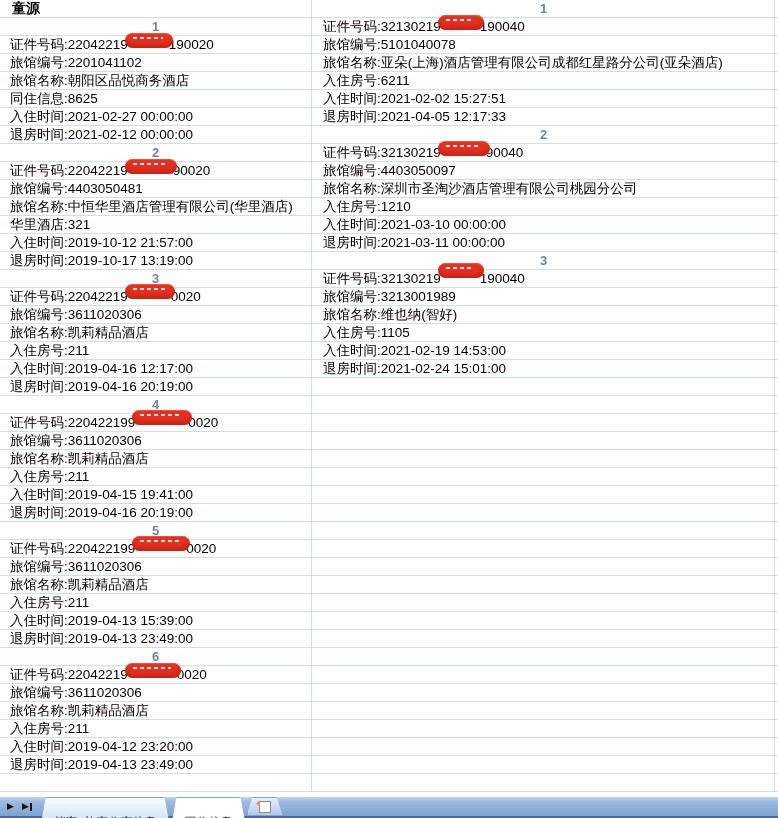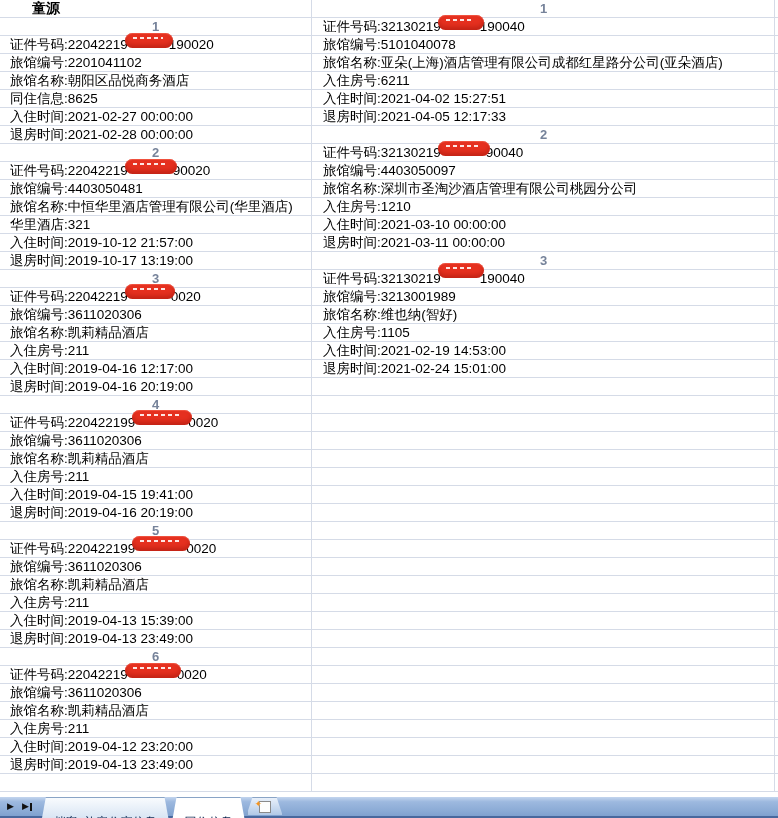--- a/index.html
+++ b/index.html
@@ -14,21 +14,21 @@
   .hlines {
     position:absolute; left:0; top:0; width:778px; height:792px; z-index:0; pointer-events:none;
     background:repeating-linear-gradient(to bottom, transparent 0 17px, var(--grid) 17px 18px);
   }
   .vline { position:absolute; top:0; width:1px; height:792px; background:var(--grid); z-index:0; }
   .col { position:absolute; top:0; z-index:1; }
   .col .row {
     height:18px; line-height:17px; font-size:13.5px; white-space:nowrap;
     padding-left:10px; overflow:visible;
   }
-  .row.header { padding-left:12px; font-weight:bold; font-size:14px;margin-left:20px; }
+  .row.header { padding-left:12px; font-weight:bold; font-size:14px; }
   .row.num { padding-left:0; text-align:center; font-size:13px; font-weight:bold; }
   .row .cellv { background:#fff; }
   
   .pill {
     display:inline-block; height:15px; border-radius:8px; background:var(--red);
     position:relative; vertical-align:middle; margin:0 -4px 0 -3px; z-index:3;
     box-shadow:inset 0 -3px 4px rgba(140,16,8,.40), inset 0 1px 1px rgba(255,120,100,.55);
   }
   .pill::after {
     content:""; position:absolute; left:8px; right:10px; top:4px; height:2px;
@@ -71,21 +71,21 @@
     <div class="vline" style="left:311px"></div>
     <div class="vline" style="left:774px"></div>
     <div class="col" id="col-left" style="left:0;   width:311px">
         <div class="row header"><span class="cellv">童源</span></div>
         <div class="row num" style="color: rgb(118, 131, 154);">1</div>
         <div class="row "><span class="cellv">证件号码:22042219<span class="pill" style="width: 48px; top: -5px;"></span>190020</span></div>
         <div class="row "><span class="cellv">旅馆编号:2201041102</span></div>
         <div class="row "><span class="cellv">旅馆名称:朝阳区品悦商务酒店</span></div>
         <div class="row "><span class="cellv">同住信息:8625</span></div>
         <div class="row "><span class="cellv">入住时间:2021-02-27 00:00:00</span></div>
-        <div class="row "><span class="cellv">退房时间:2021-02-28 00:00:00</span></div>
+        <div class="row "><span class="cellv">退房时间:2021-02-12 00:00:00</span></div>
         <div class="row num" style="color: rgb(118, 131, 154);">2</div>
         <div class="row "><span class="cellv">证件号码:22042219<span class="pill" style="width: 52px; top: -5px;"></span>90020</span></div>
         <div class="row "><span class="cellv">旅馆编号:4403050481</span></div>
         <div class="row "><span class="cellv">旅馆名称:中恒华里酒店管理有限公司(华里酒店)</span></div>
         <div class="row "><span class="cellv">华里酒店:321</span></div>
         <div class="row "><span class="cellv">入住时间:2019-10-12 21:57:00</span></div>
         <div class="row "><span class="cellv">退房时间:2019-10-17 13:19:00</span></div>
         <div class="row num" style="color: rgb(118, 131, 154);">3</div>
         <div class="row "><span class="cellv">证件号码:22042219<span class="pill" style="width: 50px; top: -6px;"></span>0020</span></div>
         <div class="row "><span class="cellv">旅馆编号:3611020306</span></div>
@@ -114,21 +114,21 @@
         <div class="row "><span class="cellv">入住房号:211</span></div>
         <div class="row "><span class="cellv">入住时间:2019-04-12 23:20:00</span></div>
         <div class="row "><span class="cellv">退房时间:2019-04-13 23:49:00</span></div>
       </div>
     <div class="col" id="col-right" style="left:313px; width:461px">
         <div class="row num" style="color: rgb(118, 131, 154);">1</div>
         <div class="row "><span class="cellv">证件号码:32130219<span class="pill" style="width: 46px; top: -5px;"></span>190040</span></div>
         <div class="row "><span class="cellv">旅馆编号:5101040078</span></div>
         <div class="row "><span class="cellv">旅馆名称:亚朵(上海)酒店管理有限公司成都红星路分公司(亚朵酒店)</span></div>
         <div class="row "><span class="cellv">入住房号:6211</span></div>
-        <div class="row "><span class="cellv">入住时间:2021-04-02 15:27:51</span></div>
+        <div class="row "><span class="cellv">入住时间:2021-02-02 15:27:51</span></div>
         <div class="row "><span class="cellv">退房时间:2021-04-05 12:17:33</span></div>
         <div class="row num" style="color: rgb(118, 131, 154);">2</div>
         <div class="row "><span class="cellv">证件号码:32130219<span class="pill" style="width: 52px; top: -5px;"></span>90040</span></div>
         <div class="row "><span class="cellv">旅馆编号:4403050097</span></div>
         <div class="row "><span class="cellv">旅馆名称:深圳市圣淘沙酒店管理有限公司桃园分公司</span></div>
         <div class="row "><span class="cellv">入住房号:1210</span></div>
         <div class="row "><span class="cellv">入住时间:2021-03-10 00:00:00</span></div>
         <div class="row "><span class="cellv">退房时间:2021-03-11 00:00:00</span></div>
         <div class="row num" style="color: rgb(118, 131, 154);">3</div>
         <div class="row "><span class="cellv">证件号码:32130219<span class="pill" style="width: 46px; top: -9px;"></span>190040</span></div>

